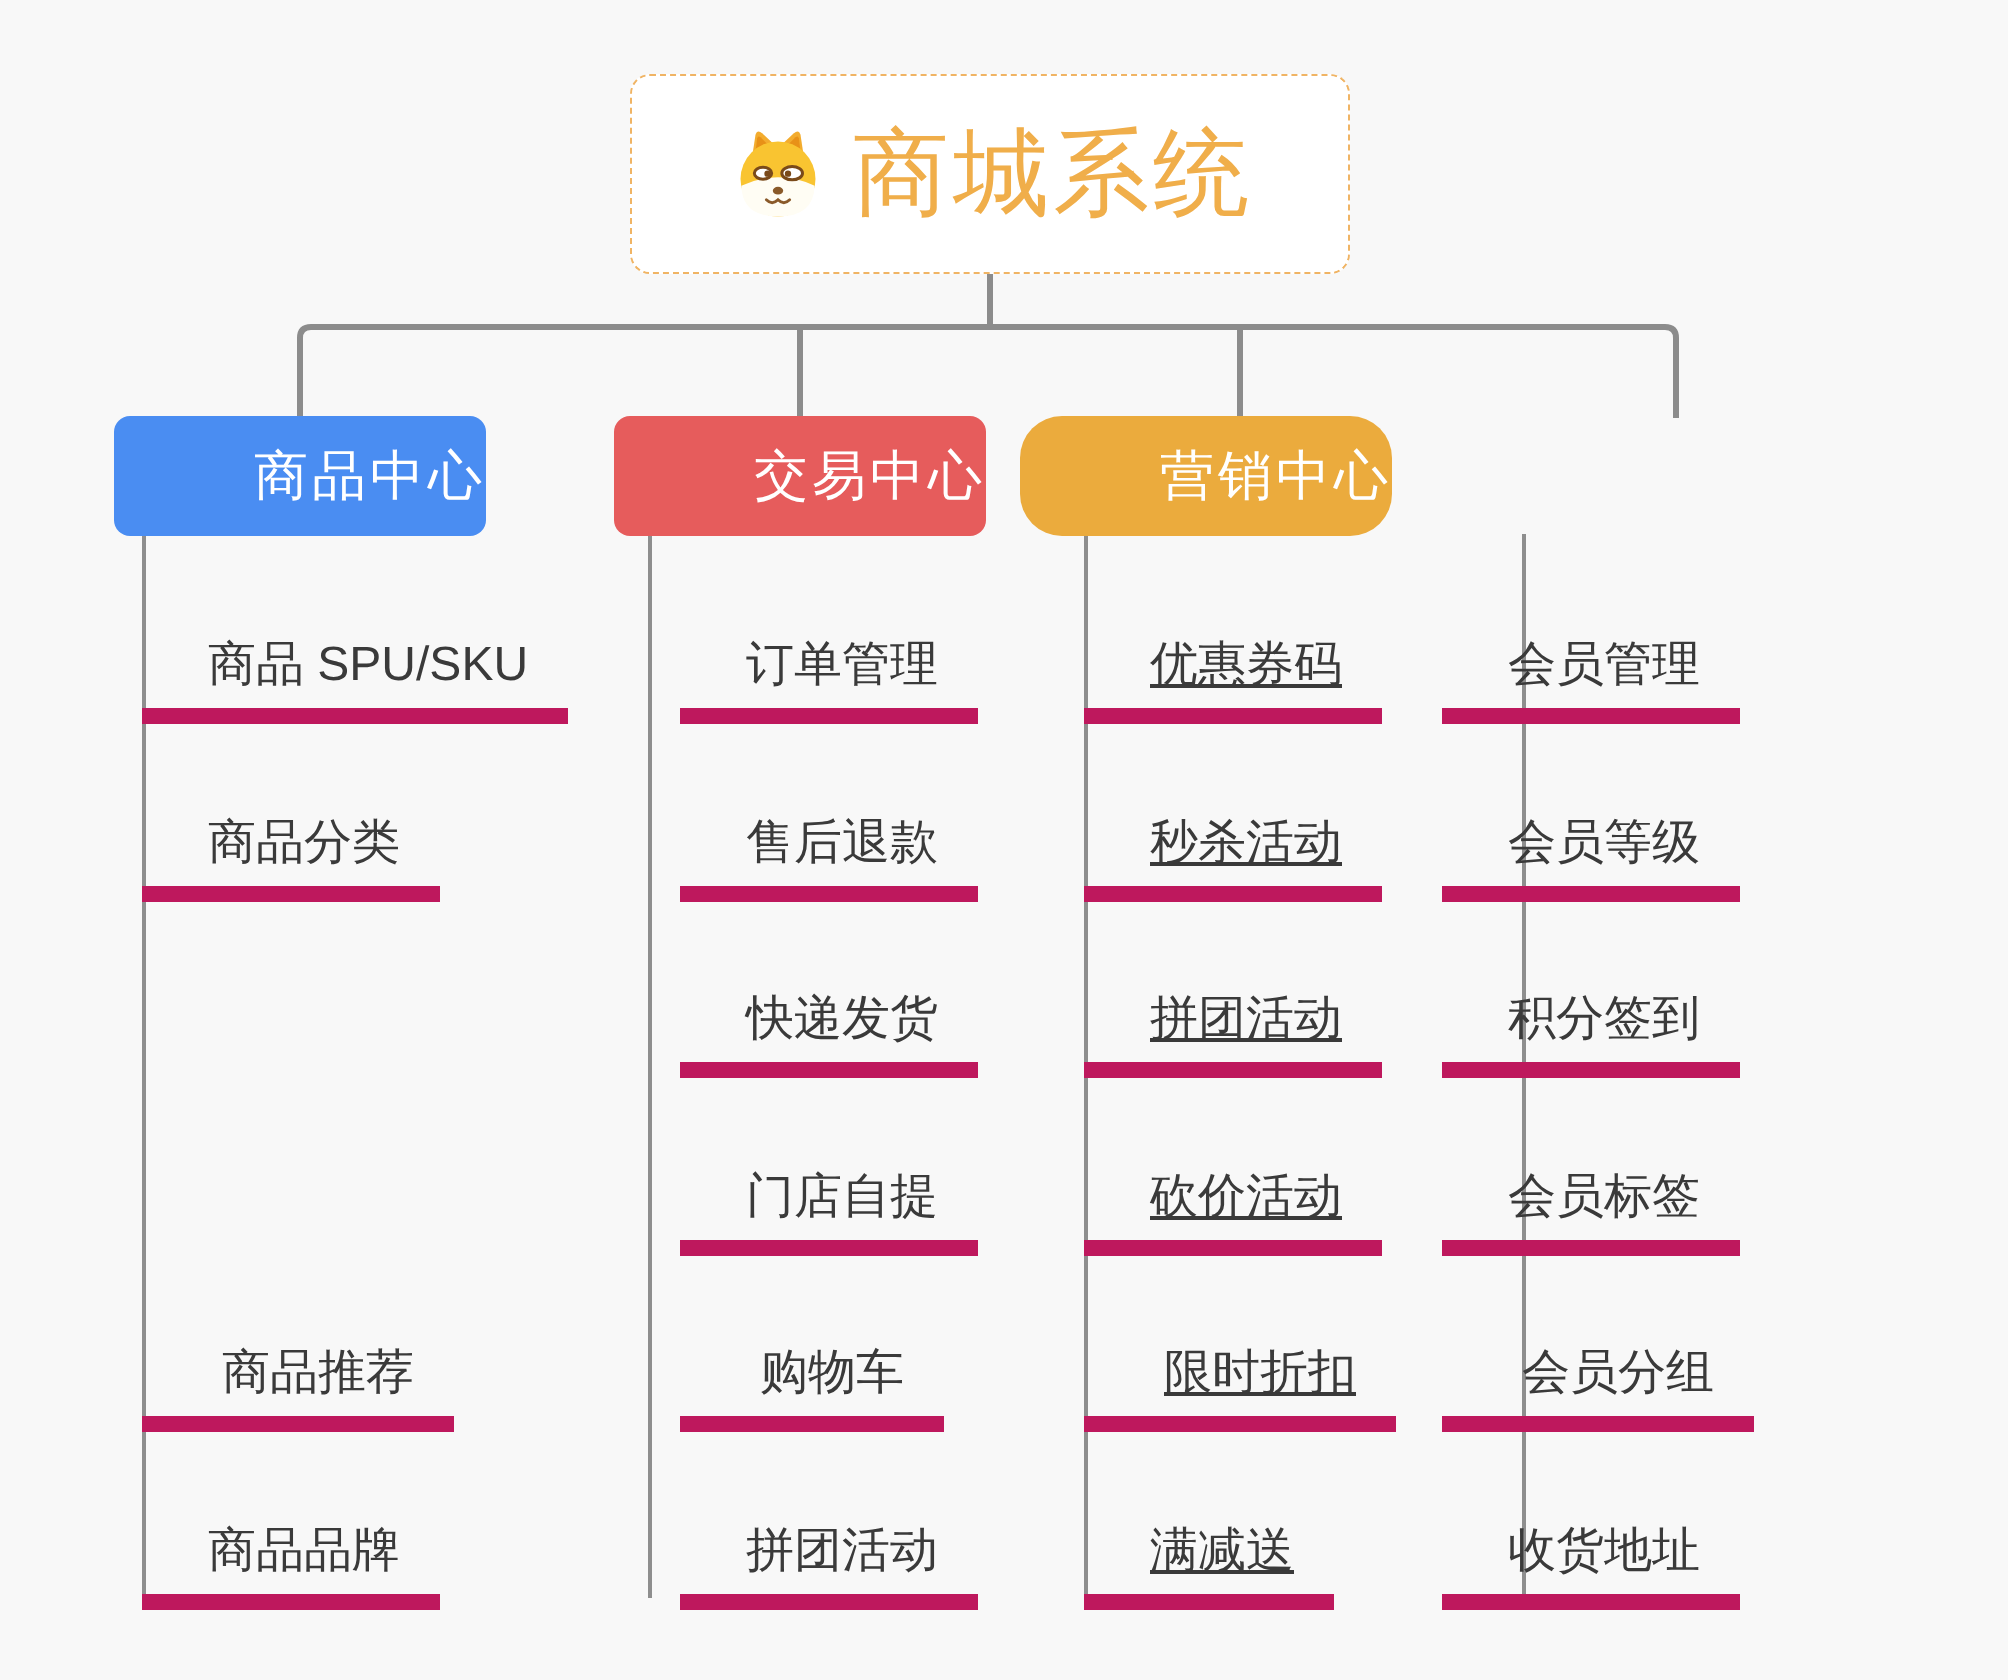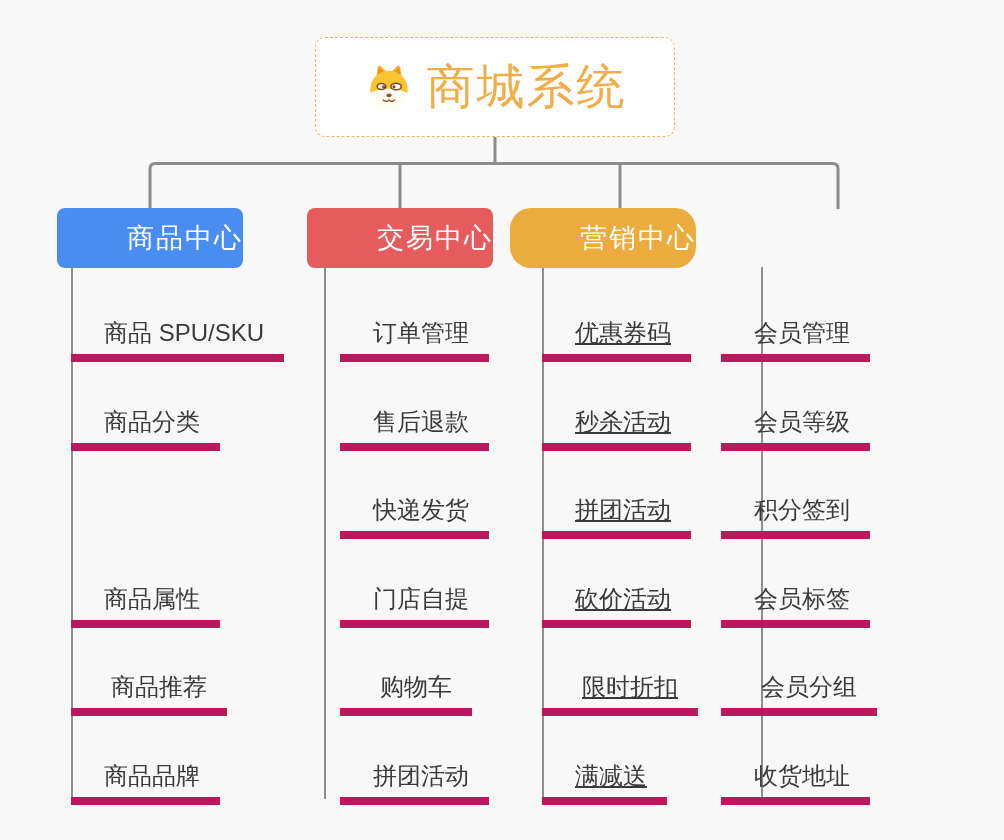--- a/index.html
+++ b/index.html
@@ -82,21 +82,20 @@
   </div>
   <div class="branch b1">
     <span>交易中心</span>
   </div>
   <div class="branch b2">
     <span>营销中心</span>
   </div>
 
   <div class="child c0 r0">商品 SPU/SKU</div>
   <div class="child c0 r1">商品分类</div>
-  <div class="child c0 r3">商品属性</div>
   <div class="child c0 r4">商品推荐</div>
   <div class="child c0 r5">商品品牌</div>
 
   <div class="child c1 r0">订单管理</div>
   <div class="child c1 r1">售后退款</div>
   <div class="child c1 r2">快递发货</div>
   <div class="child c1 r3">门店自提</div>
   <div class="child c1 r4">购物车</div>
   <div class="child c1 r5">拼团活动</div>
 

